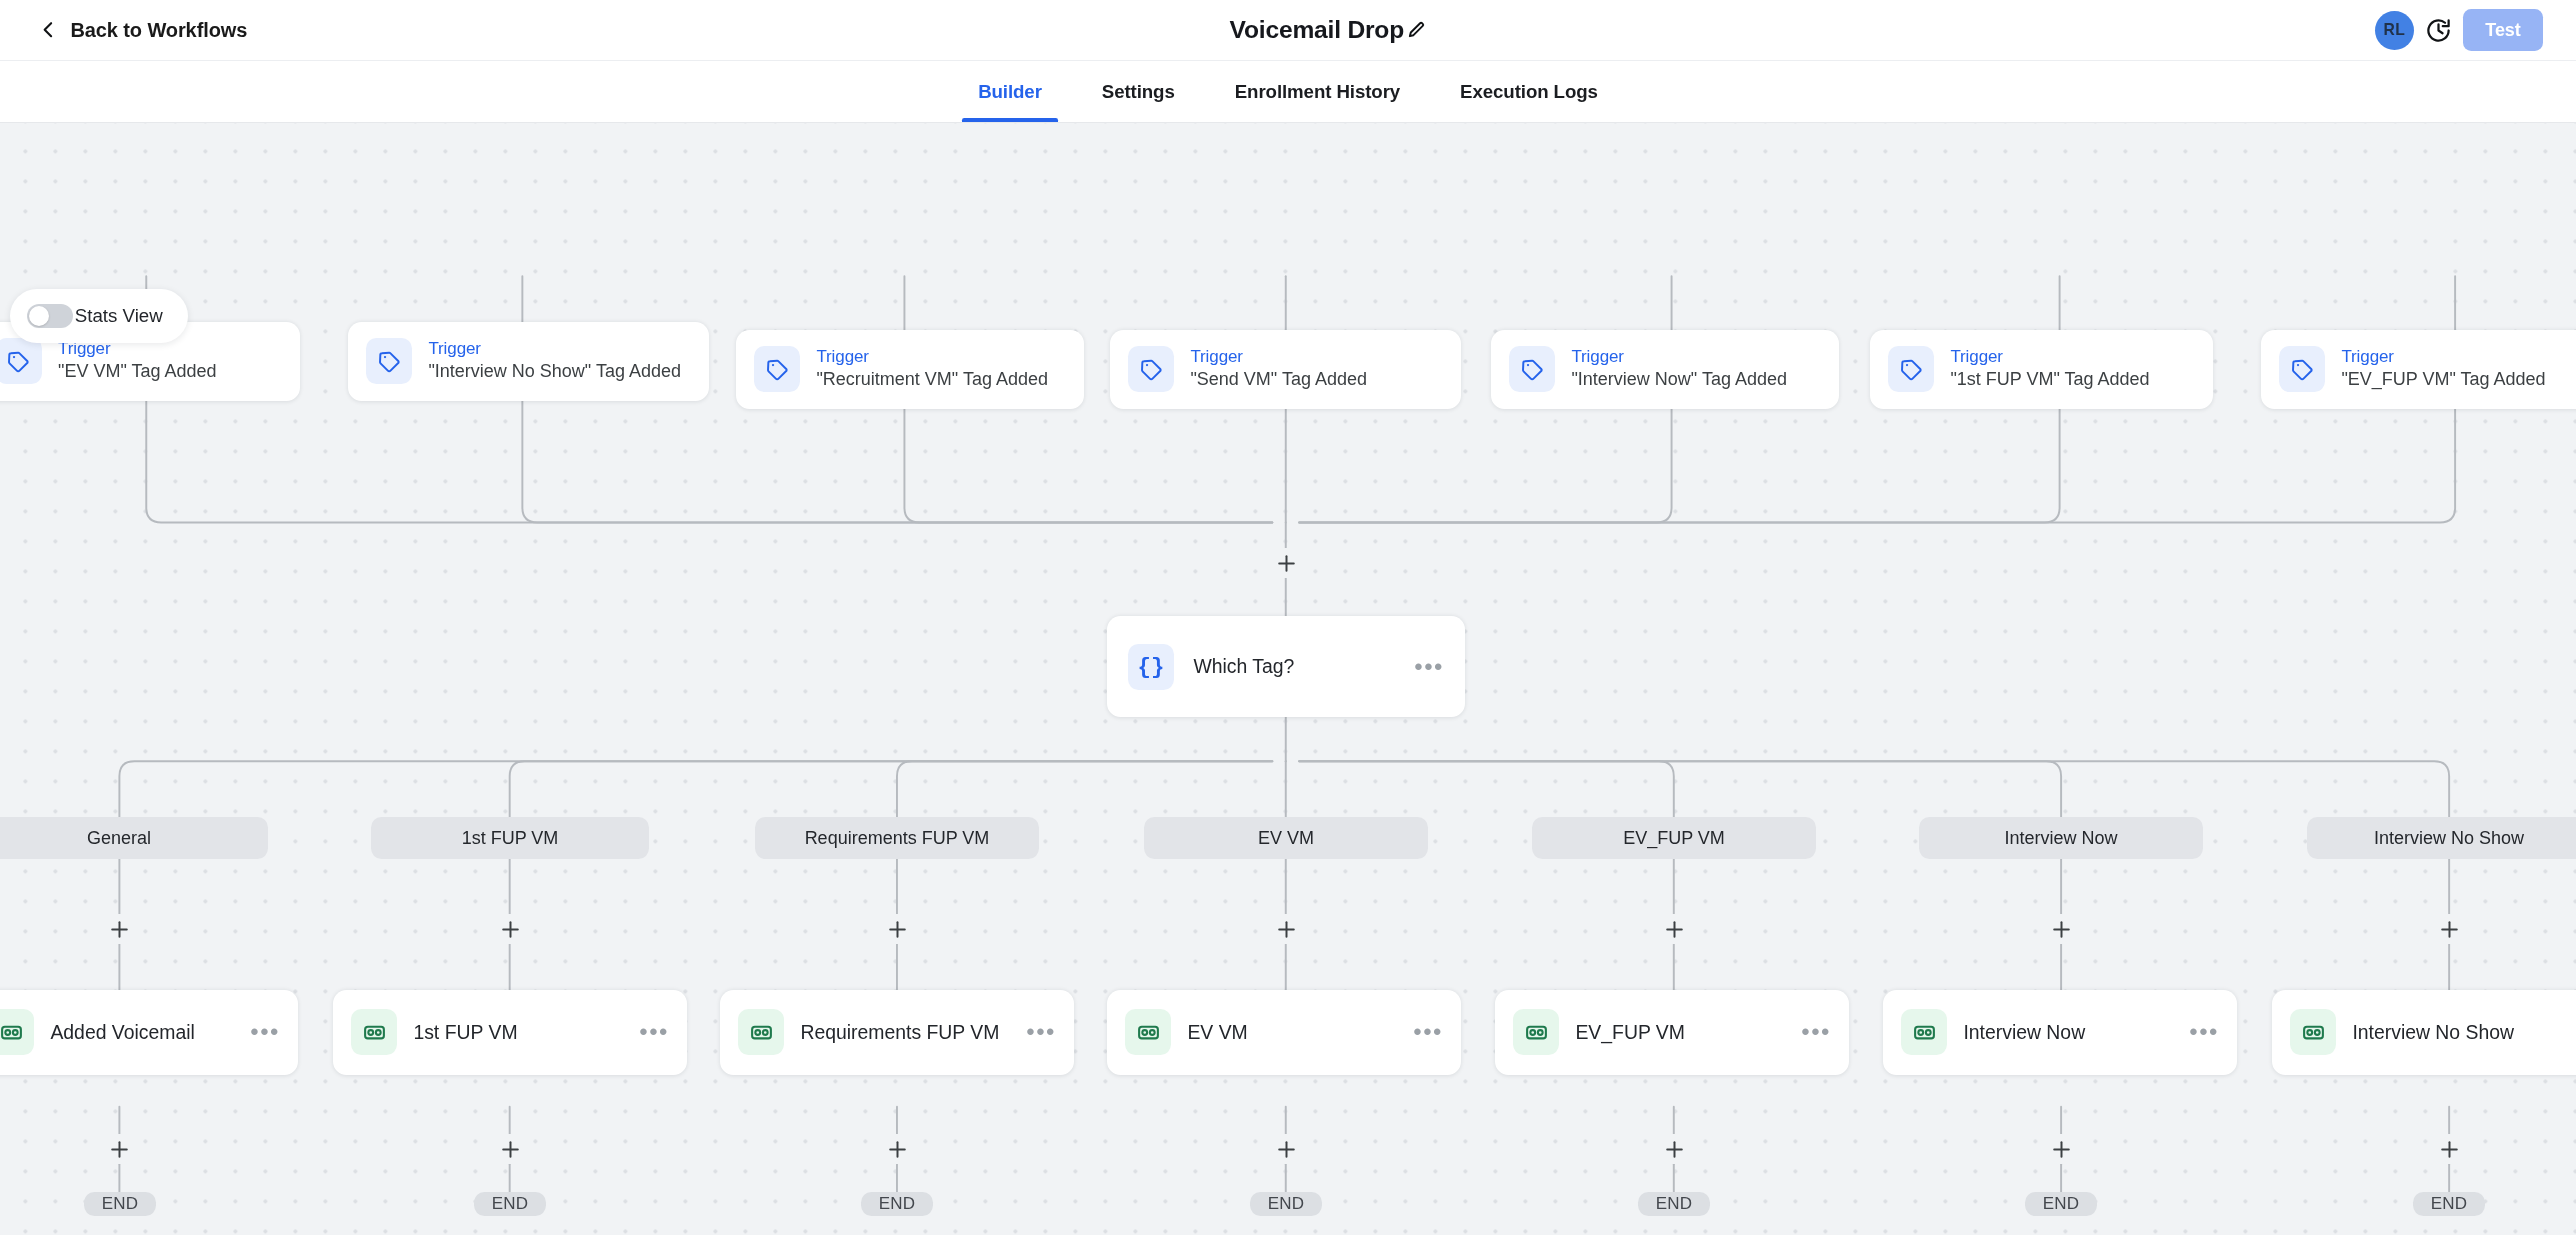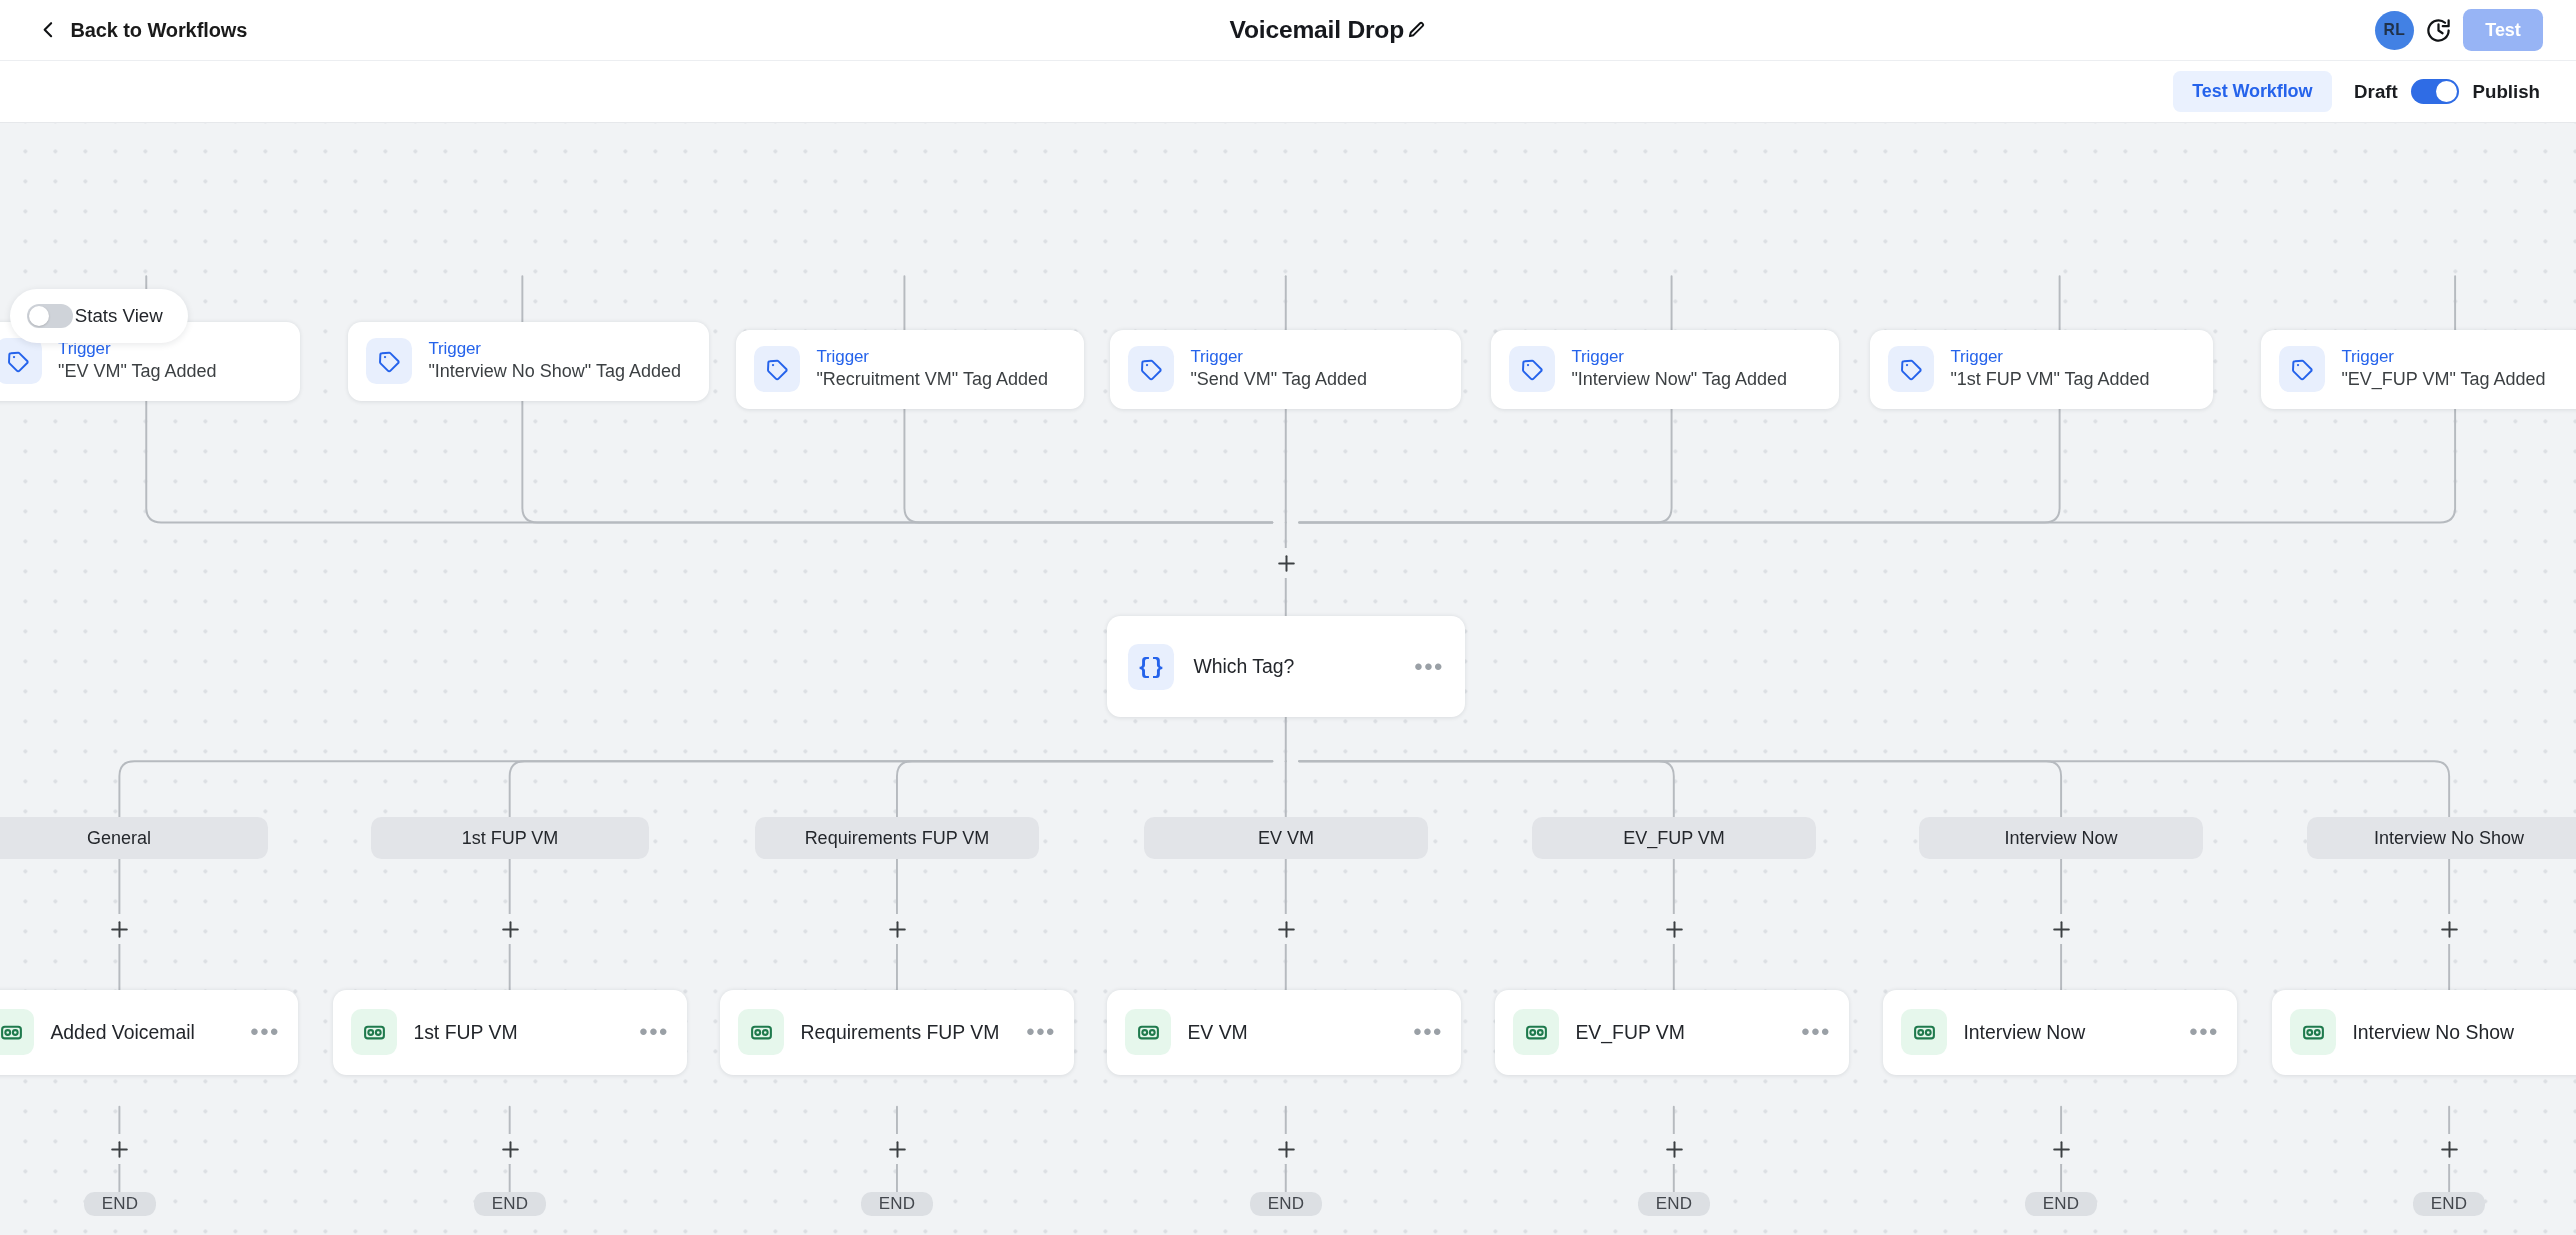--- a/index.html
+++ b/index.html
@@ -373,29 +373,25 @@
         <path d="M21 12a9 9 0 1 1-3.2-6.9"></path>
         <polyline points="21 3 21 8.2 15.8 8.2"></polyline>
         <polyline points="12 6.6 12 12 15.6 14.4"></polyline>
       </svg>
     </span>
     <button class="saved-btn">Test</button>
   </div>
 </div>
 
 <div class="tabbar">
-  <div class="tabbar-right">
-    <button class="test-btn">Test Workflow</button>
-    <div class="pub-group">
-      <span class="pub-label">Draft</span>
-      <div class="switch-pub">
-          <span class="knob"></span>
-        </div>
-      <span class="pub-label">Publish</span>
-    </div>
+  <div class="tabs">
+    <div class="tab active">Builder</div>
+    <div class="tab">Settings</div>
+    <div class="tab">Enrollment History</div>
+    <div class="tab">Execution Logs</div>
   </div>
 </div>
 
 <div class="canvas">
 
   <svg class="edges" viewBox="0 0 3452 1491">
     <g fill="none" stroke="#b6babf" stroke-width="2.6" stroke-linecap="round">
 
       <path d="M196 205 L196 515 Q196 535 216 535 L1705 535"></path>
       <path d="M700 205 L700 515 Q700 535 720 535 L1705 535"></path>

